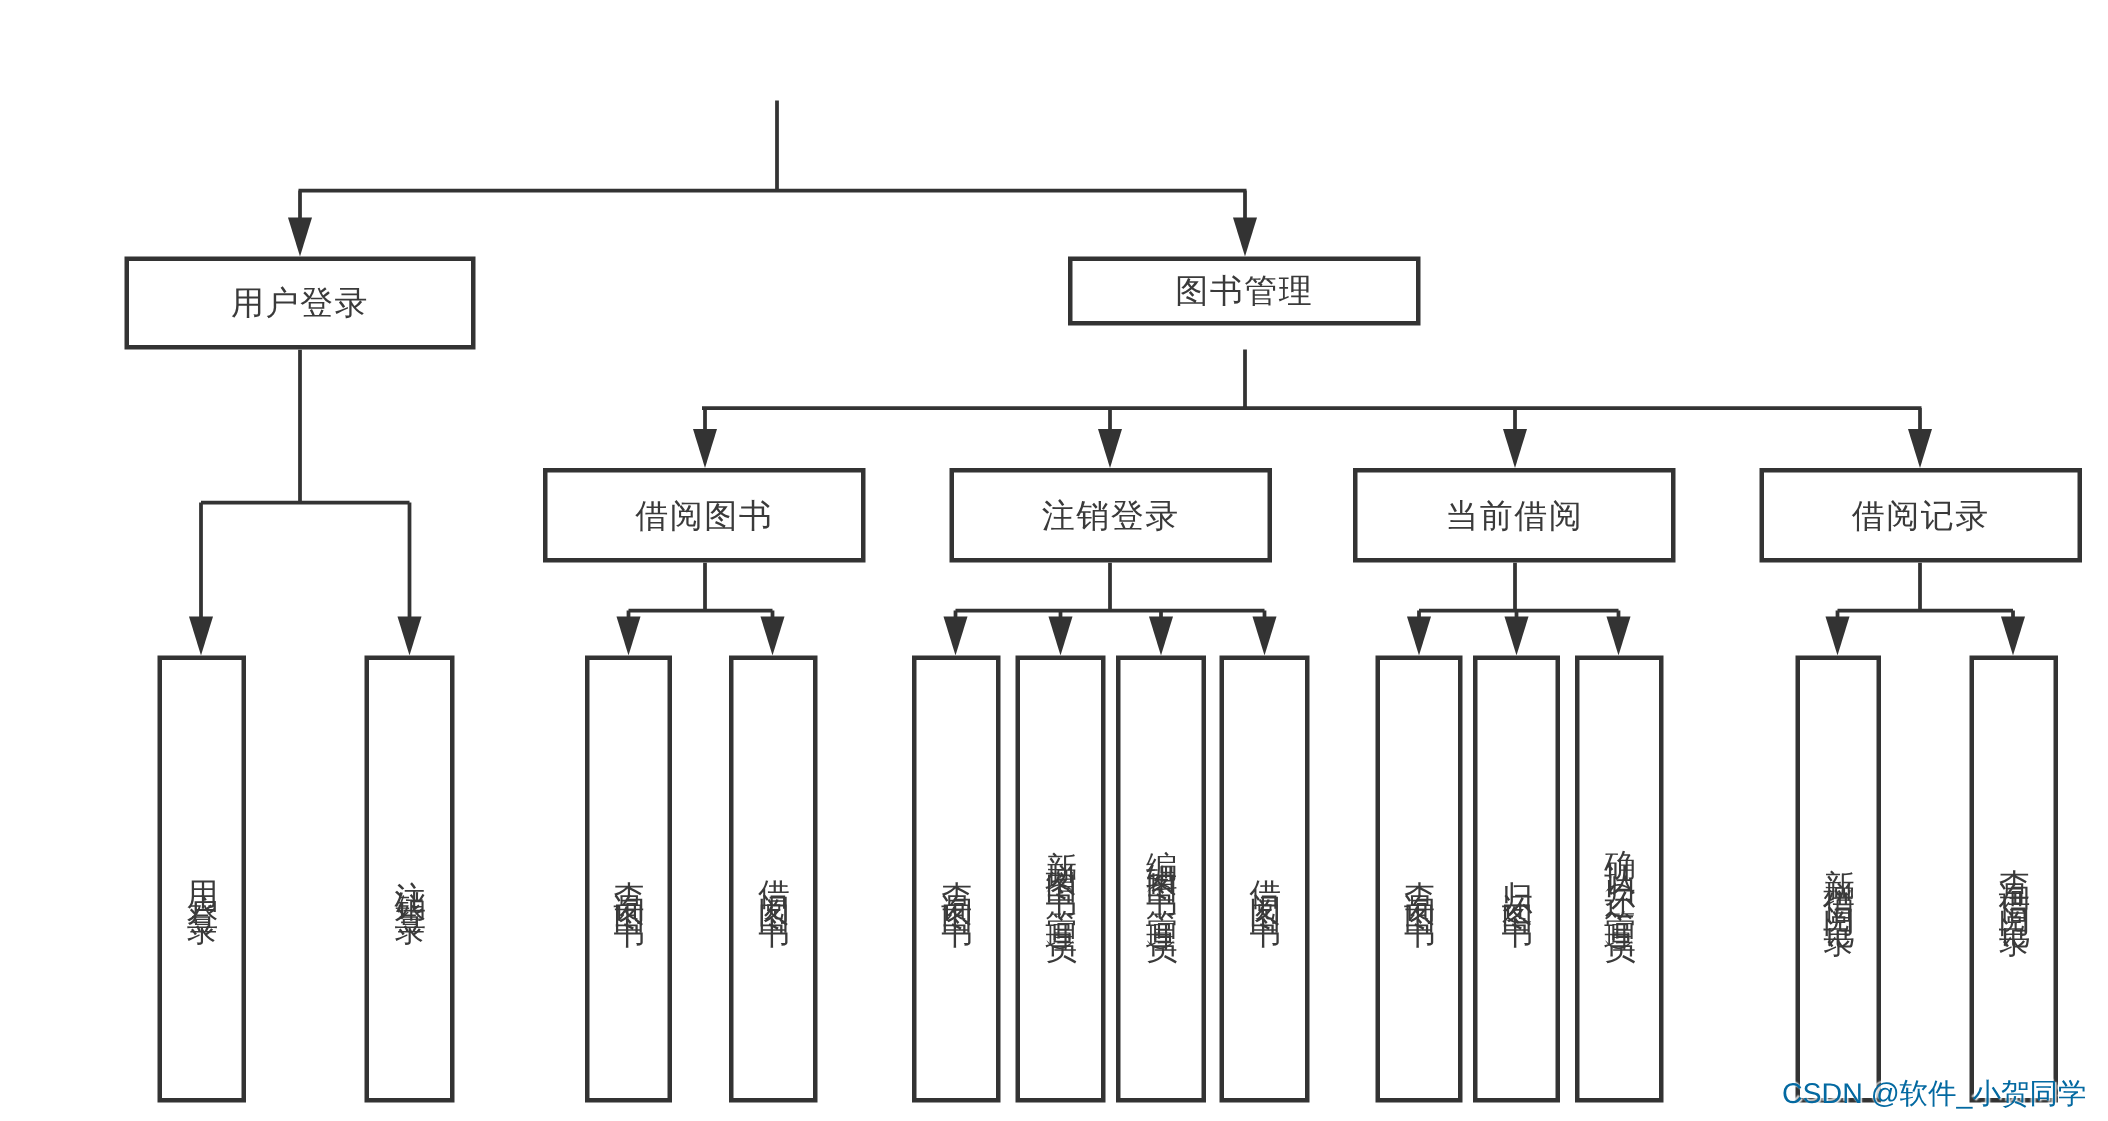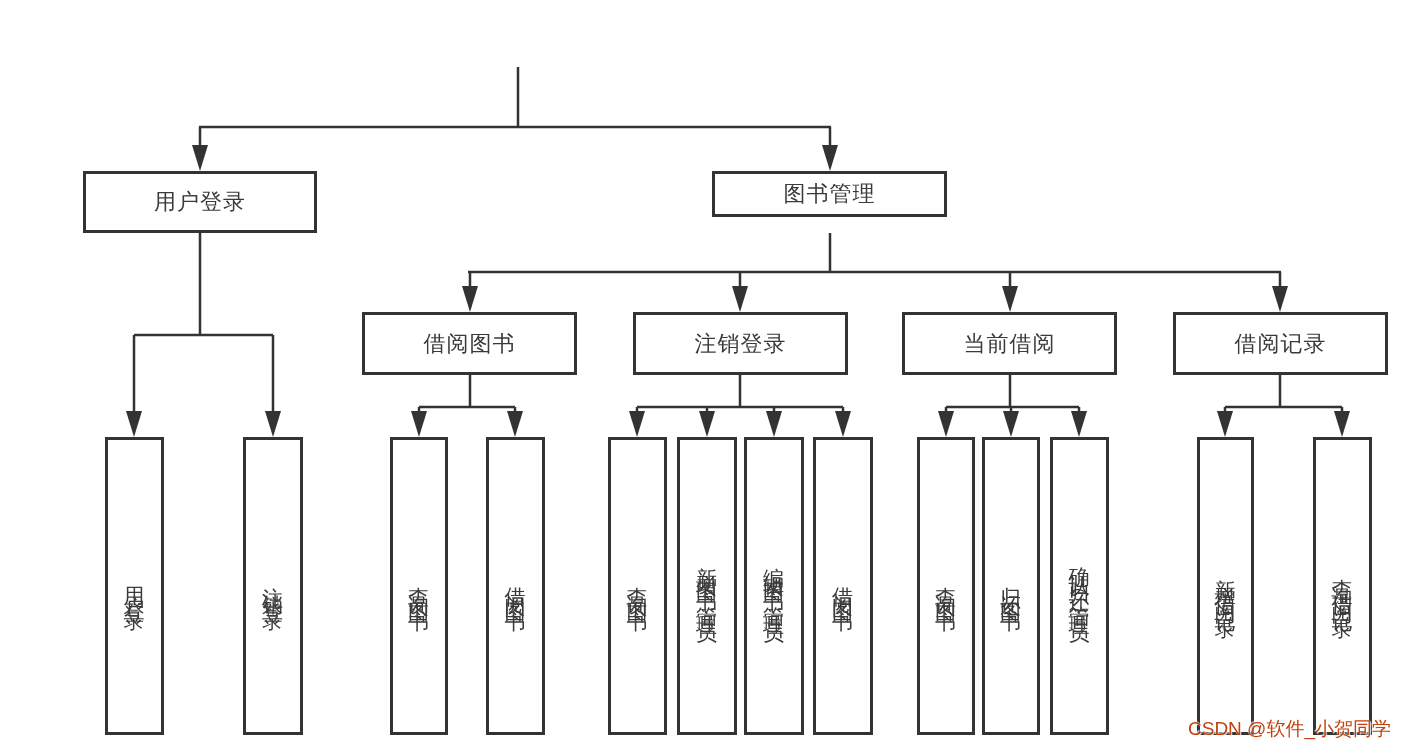--- a/index.html
+++ b/index.html
@@ -45,21 +45,21 @@
     letter-spacing: 8px;
     line-height: 1;
     color: #3a3a3a;
   }
   .watermark {
     position: absolute;
     left: 1188px;
     top: 716px;
     width: 215px;
     font-size: 19px;
-    color: #c2410c;
+    color: #0369a1;
     text-shadow: 1px 1px 1px rgba(255,255,255,0.95), -1px -1px 1px rgba(255,255,255,0.85);
     white-space: nowrap;
   }
 </style>
 </head>
 <body>
 
 <div class="canvas">
 
   <svg class="connector-svg" viewBox="0 0 1405 747" xmlns="http://www.w3.org/2000/svg">

